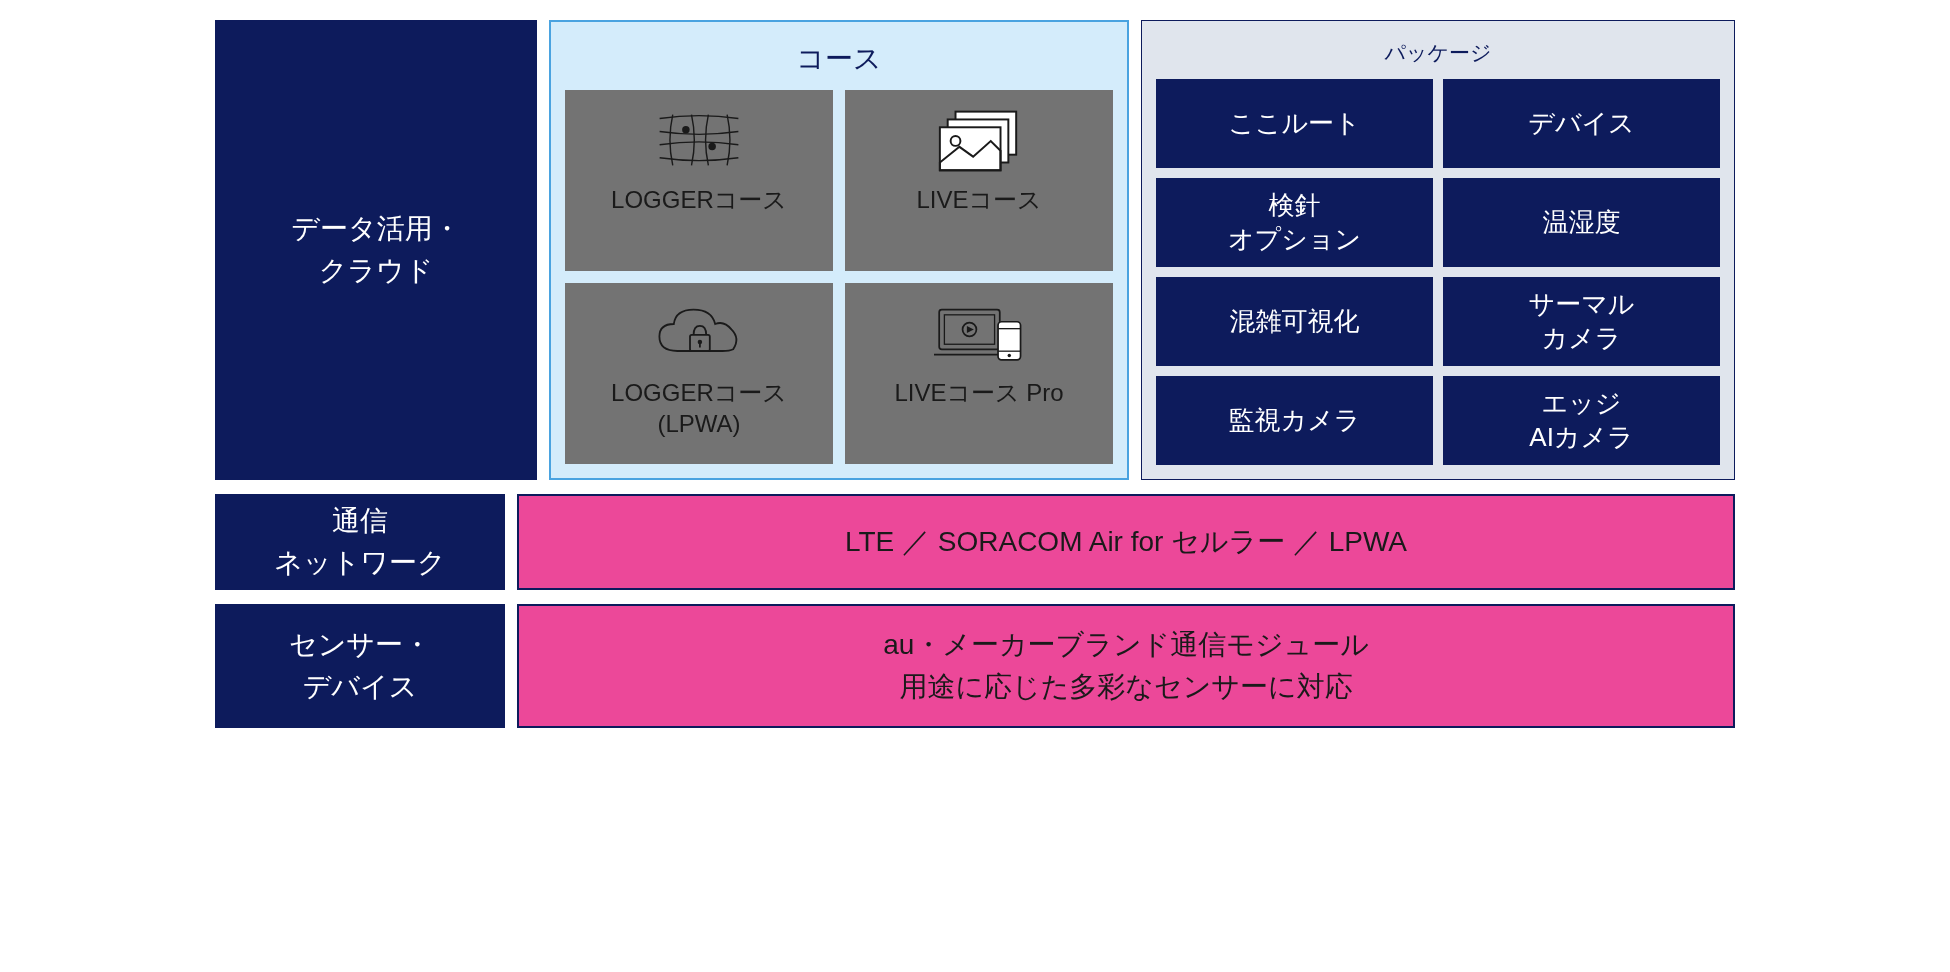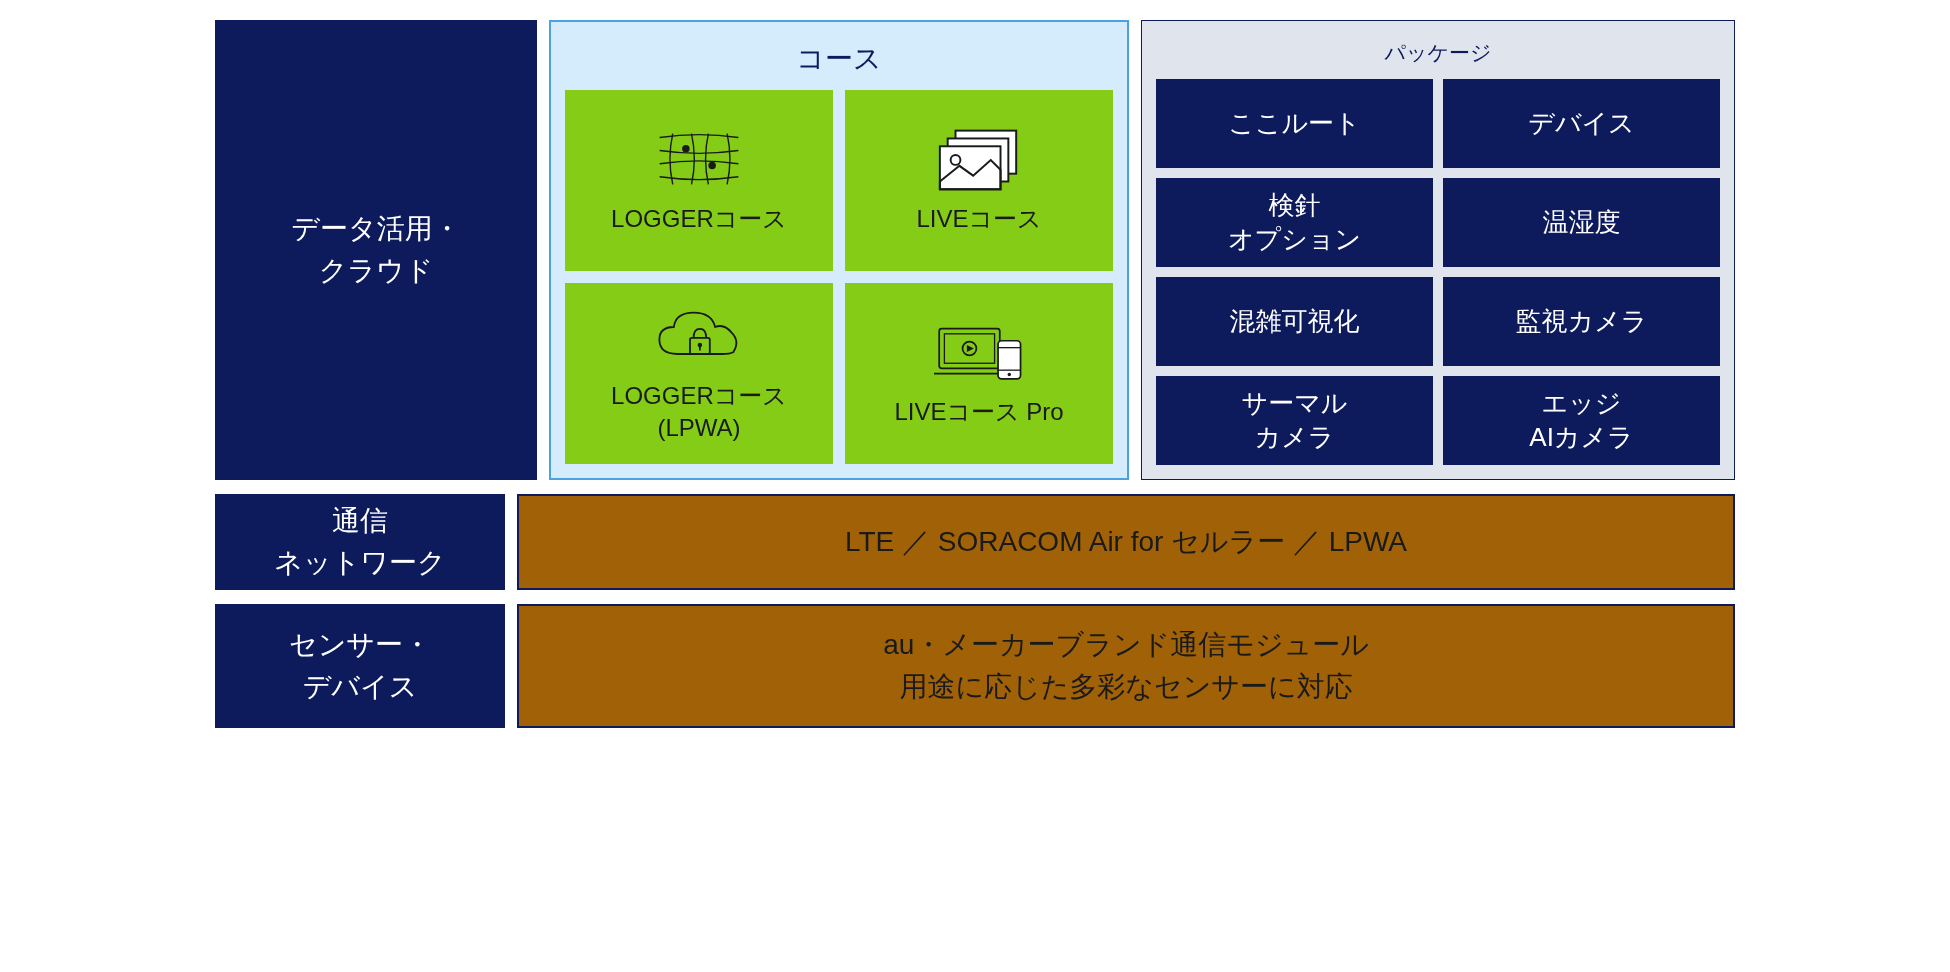--- a/index.html
+++ b/index.html
@@ -61,25 +61,25 @@
       padding: 8px 0 12px 0;
     }
     .course-grid {
       display: grid;
       grid-template-columns: 1fr 1fr;
       grid-template-rows: 1fr 1fr;
       gap: 12px;
       flex: 1;
     }
     .course-card {
-      background: #84cc16;
-      display: flex;
-      flex-direction: column;
-      align-items: center;
-      justify-content: center;
+      background: #737373;
+      display: flex;
+      flex-direction: column;
+      align-items: center;
+      justify-content: flex-start;
       padding: 18px 8px;
       gap: 12px;
     }
     .course-icon {
       width: 90px;
       height: 64px;
       display: flex;
       align-items: center;
       justify-content: center;
     }
@@ -118,21 +118,21 @@
       align-items: center;
       justify-content: center;
       text-align: center;
       font-size: 26px;
       line-height: 1.3;
       padding: 0;
     }
     
     .content-box {
       border: 2px solid #0d1b5c;
-      background: #a16207;
+      background: #ec4899;
       flex: 1;
       display: flex;
       flex-direction: column;
       align-items: center;
       justify-content: center;
       font-size: 28px;
       color: #1a1a1a;
       line-height: 1.5;
       text-align: center;
     }
@@ -217,22 +217,22 @@
       </div>
 
       <div class="package-panel">
         <div class="package-header">パッケージ</div>
         <div class="package-grid">
           <div class="package-cell">ここルート</div>
           <div class="package-cell">デバイス</div>
           <div class="package-cell">検針<br>オプション</div>
           <div class="package-cell">温湿度</div>
           <div class="package-cell">混雑可視化</div>
+          <div class="package-cell">サーマル<br>カメラ</div>
           <div class="package-cell">監視カメラ</div>
-          <div class="package-cell">サーマル<br>カメラ</div>
           <div class="package-cell">エッジ<br>AIカメラ</div>
         </div>
       </div>
 
     </div>
   </div>
 
   <div class="row">
     <div class="sidebar-label mid">
       <span>通信<br>ネットワーク</span>

